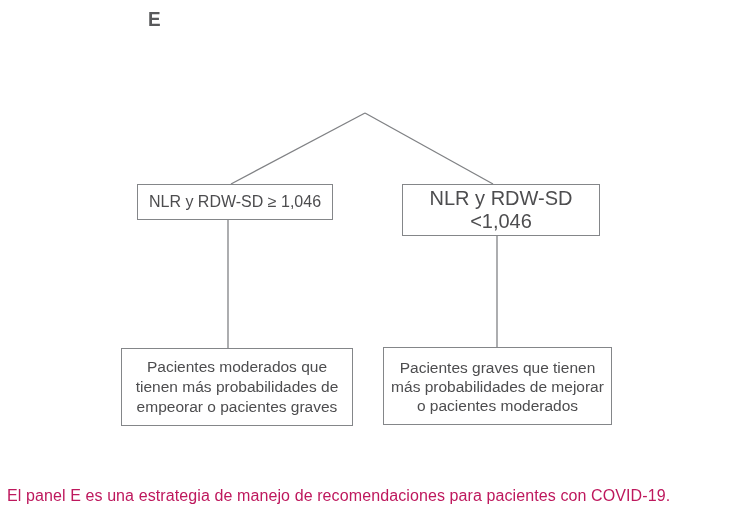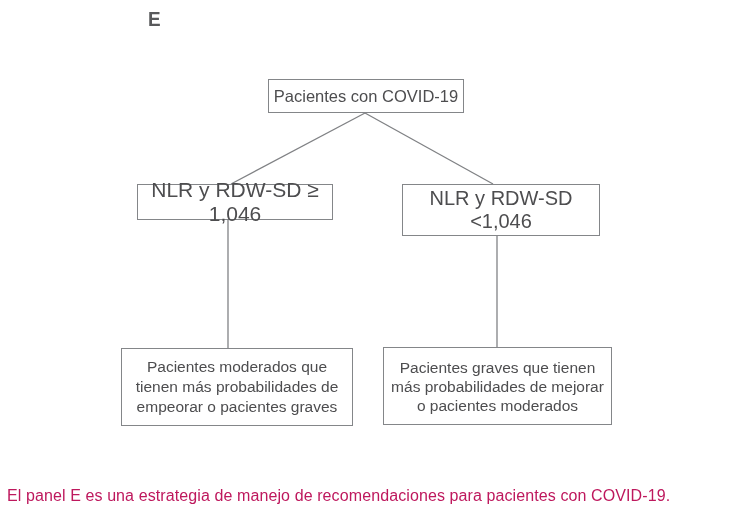--- a/index.html
+++ b/index.html
@@ -53,21 +53,21 @@
     top: 79px;
     width: 196px;
     height: 34px;
     font-size: 16.5px;
   }
   .box-branch-left {
     left: 137px;
     top: 184px;
     width: 196px;
     height: 36px;
-    font-size: 21px;
+    font-size: 16px;
   }
   .box-branch-right {
     left: 395px;
     top: 184px;
     width: 198px;
     height: 52px;
     font-size: 20px;
     margin-left: 7px;
   }
   .box-outcome-left {
@@ -105,23 +105,20 @@
 
   <div class="panel-label">E</div>
 
   <svg class="connectors" viewBox="0 0 731 519" xmlns="http://www.w3.org/2000/svg">
     <line x1="365" y1="113" x2="231" y2="184" stroke="#808285"></line>
     <line x1="365" y1="113" x2="493" y2="184" stroke="#808285"></line>
     <line x1="228" y1="220" x2="228" y2="348" stroke="#808285"></line>
     <line x1="497" y1="220" x2="497" y2="347" stroke="#808285"></line>
   </svg>
 
-  <div class="box box-root">
-    <span>Pacientes con COVID-19</span>
-  </div>
 
   <div class="box box-branch-left">
     <span>NLR y RDW-SD ≥ 1,046</span>
   </div>
 
   <div class="box box-branch-right">
     <span>NLR y RDW-SD &lt;1,046</span>
   </div>
 
   <div class="box box-outcome-left">

